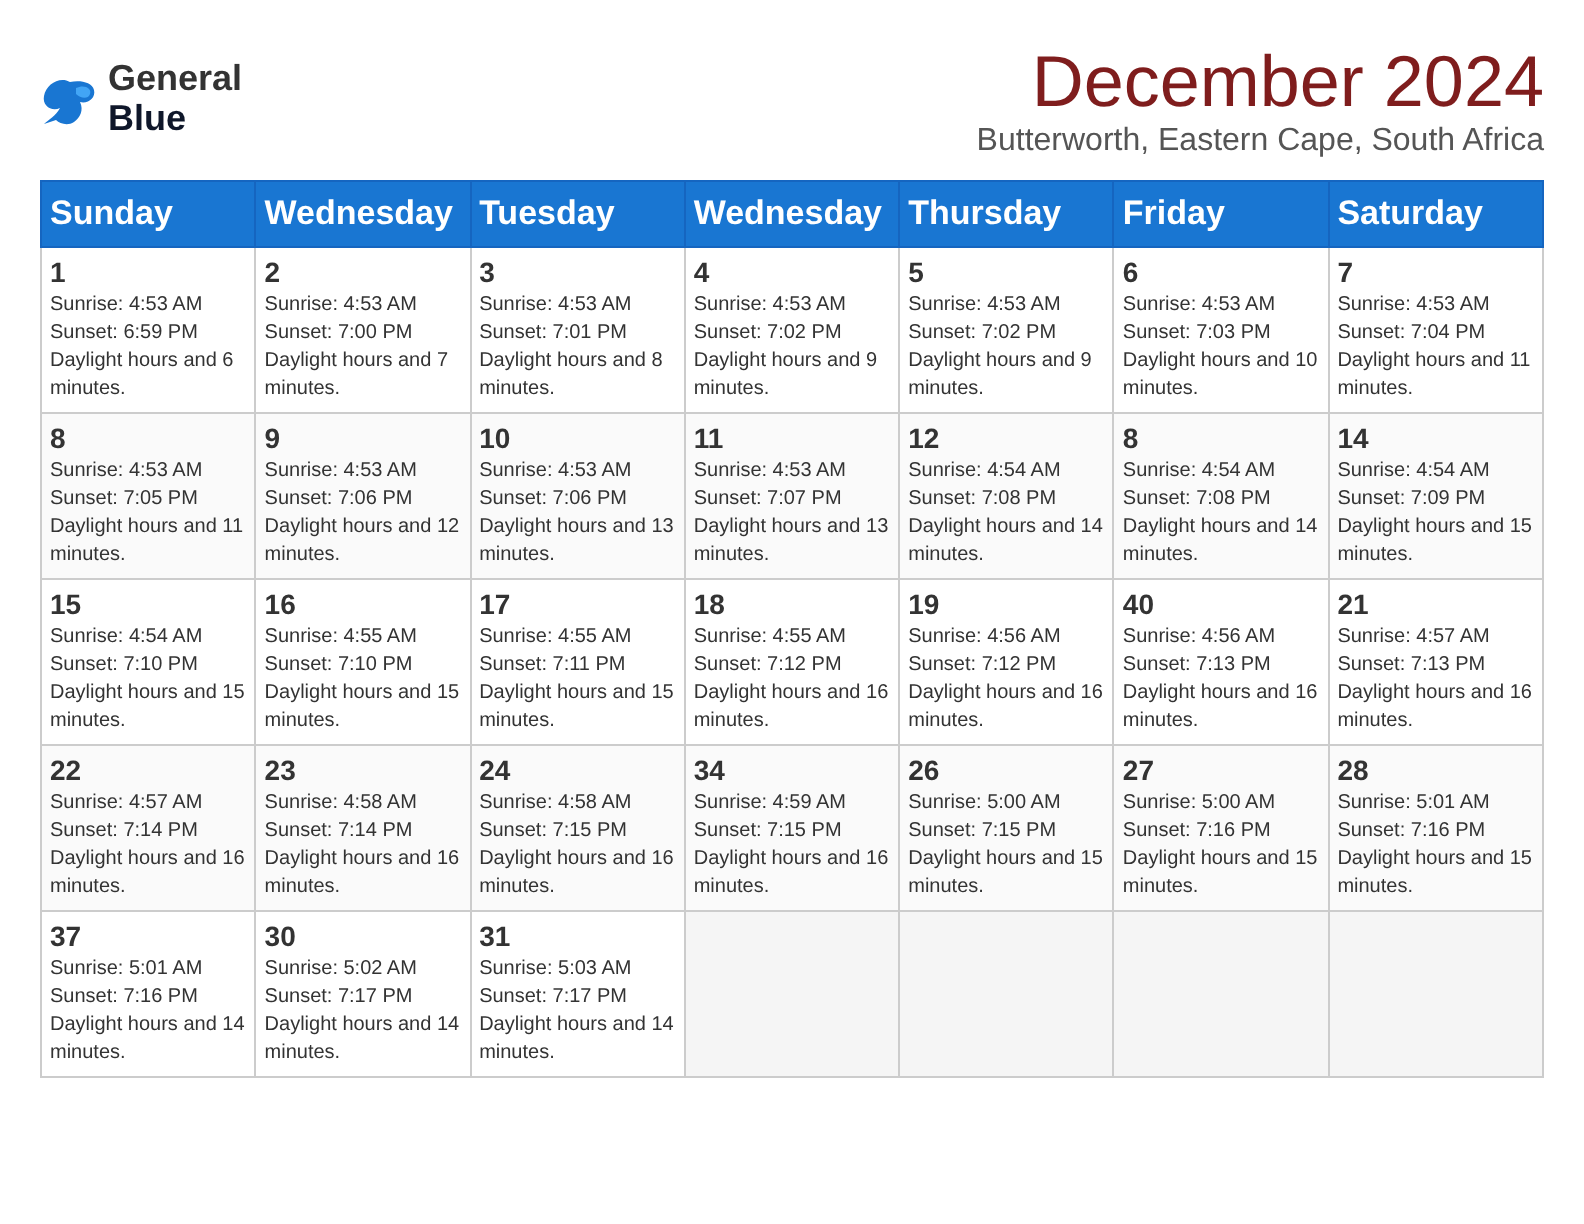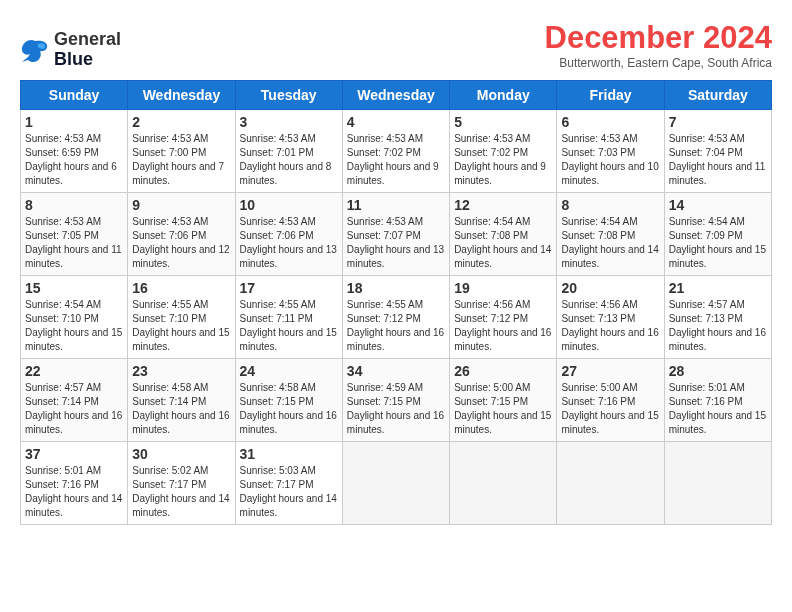--- a/index.html
+++ b/index.html
@@ -5,21 +5,21 @@
     * { box-sizing: border-box; margin: 0; padding: 0; }
     body {
       font-family: Arial, sans-serif;
       background: #fff;
       width: 792px;
       min-height: 612px;
       padding: 20px;
     }
     .header-logo {
       display: flex;
-      align-items: flex-end;
+      align-items: center;
       justify-content: space-between;
       margin-bottom: 10px;
     }
     .logo {
       display: flex;
       align-items: center;
       gap: 4px;
     }
     .logo-text {
       font-size: 18px;
@@ -31,39 +31,39 @@
       color: #0f172a;
     }
     .logo-bird {
       width: 30px;
       height: 28px;
     }
     .title-block {
       text-align: right;
     }
     .month-title {
-      font-size: 31px;
-      font-weight: bold;
-      color: #ef4444;
+      font-size: 36px;
+      font-weight: normal;
+      color: #7f1d1d;
     }
     .location-title {
-      font-size: 12px;
+      font-size: 16px;
       color: #555;
     }
     .calendar {
       width: 100%;
       border-collapse: collapse;
       font-size: 11px;
     }
     .calendar th {
       background-color: #1976d2;
       color: #fff;
       padding: 6px 4px;
-      text-align: center;
-      font-size: 14px;
+      text-align: left;
+      font-size: 17px;
       font-weight: bold;
       border: 1px solid #1565c0;
     }
     .calendar td {
       vertical-align: top;
       padding: 4px;
       border: 1px solid #ccc;
       width: 14.28%;
       height: 80px;
       background: #fff;
@@ -108,21 +108,21 @@
   </div>
 </div>
 
 <table class="calendar">
   <thead>
     <tr>
       <th>Sunday</th>
       <th>Wednesday</th>
       <th>Tuesday</th>
       <th>Wednesday</th>
-      <th>Monday</th>
+      <th>Thursday</th>
       <th>Friday</th>
       <th>Saturday</th>
     </tr>
   </thead>
   <tbody>
 
     <tr>
       <td>
         <span class="day-num">1</span>
         <div class="day-info">
@@ -237,21 +237,21 @@
           Sunrise: 4:55 AM<br>Sunset: 7:12 PM<br>Daylight hours and 16 minutes.
         </div>
       </td>
       <td>
         <span class="day-num">19</span>
         <div class="day-info">
           Sunrise: 4:56 AM<br>Sunset: 7:12 PM<br>Daylight hours and 16 minutes.
         </div>
       </td>
       <td>
-        <span class="day-num">20</span>
+        <span class="day-num">40</span>
         <div class="day-info">
           Sunrise: 4:56 AM<br>Sunset: 7:13 PM<br>Daylight hours and 16 minutes.
         </div>
       </td>
       <td>
         <span class="day-num">21</span>
         <div class="day-info">
           Sunrise: 4:57 AM<br>Sunset: 7:13 PM<br>Daylight hours and 16 minutes.
         </div>
       </td>

